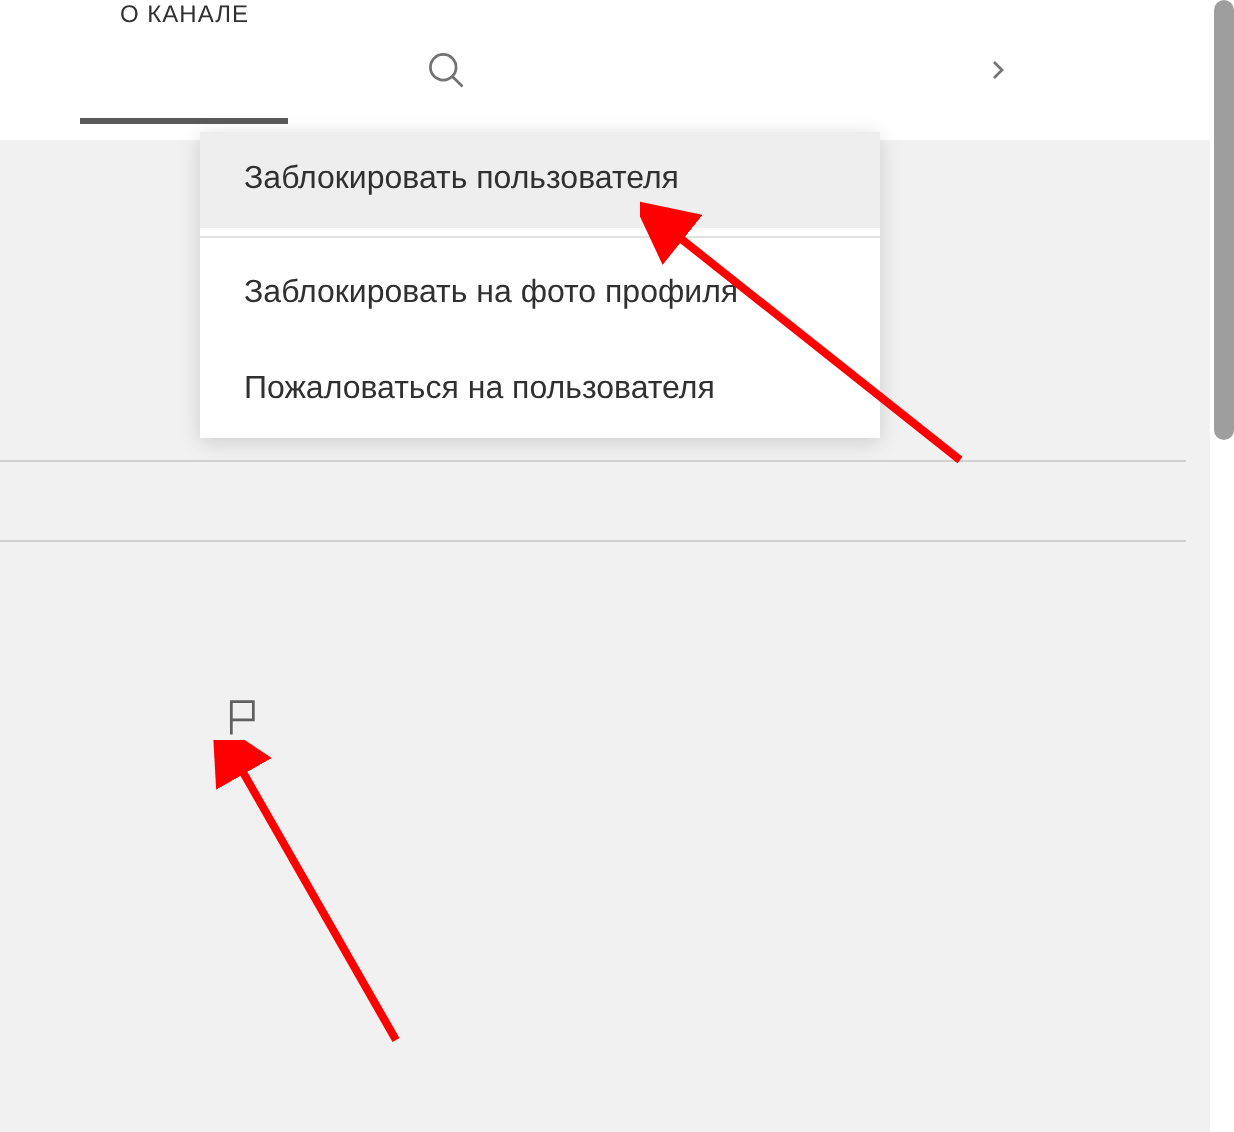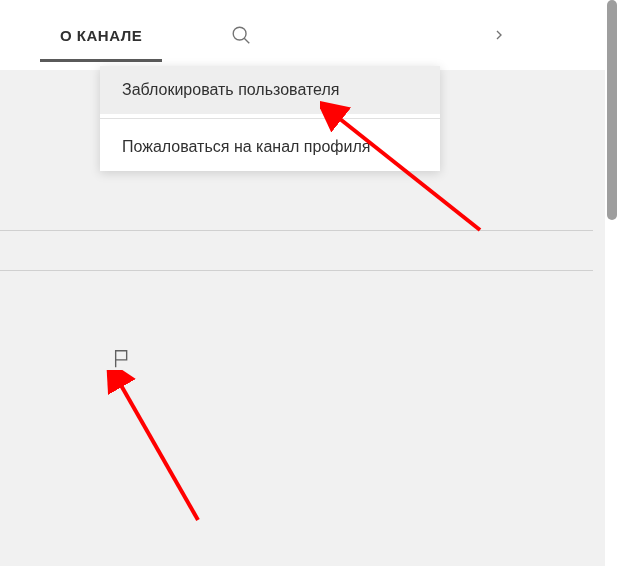--- a/index.html
+++ b/index.html
@@ -21,30 +21,28 @@
       position: relative;
       border-bottom: 1px solid transparent;
     }
     .tab-row {
       display: flex;
       align-items: center;
       height: 70px;
       padding-left: 40px;
     }
     .tab {
-      font-size: 15px;
+      font-size: 12px;
       letter-spacing: 0.5px;
       color: #606060;
       padding: 0 20px;
       height: 70px;
       display: flex;
-      align-items: center;
       cursor: pointer;
       position: relative;
-      font-weight: bold;
     }
     .tab.active {
       color: #303030;
     }
     .tab.active::after {
       content: '';
       position: absolute;
       bottom: 8px;
       left: 0;
       right: 0;
@@ -173,21 +171,24 @@
   <div class="bg-line" style="top:160px;"></div>
   <div class="bg-line" style="top:200px;"></div>
 </div>
 
 <div class="dropdown">
   <div class="dropdown-item hover">
     <span>Заблокировать пользователя</span>
   </div>
   <div class="dropdown-divider"></div>
   <div class="dropdown-item">
-    <span>Пожаловаться на канал профиля</span>
+    <span>Заблокировать на фото профиля</span>
+  </div>
+  <div class="dropdown-item">
+    <span>Пожаловаться на пользователя</span>
   </div>
 </div>
 
 <div class="flag-icon">
   <svg width="22" height="22" viewBox="0 0 24 24" fill="none" stroke="currentColor" stroke-width="1.5">
     <path d="M4 21 L4 3 L16 3 L16 13 L4 13"></path>
   </svg>
 </div>
 
 <svg class="arrow arrow1" width="170" height="140" viewBox="0 0 170 140">

